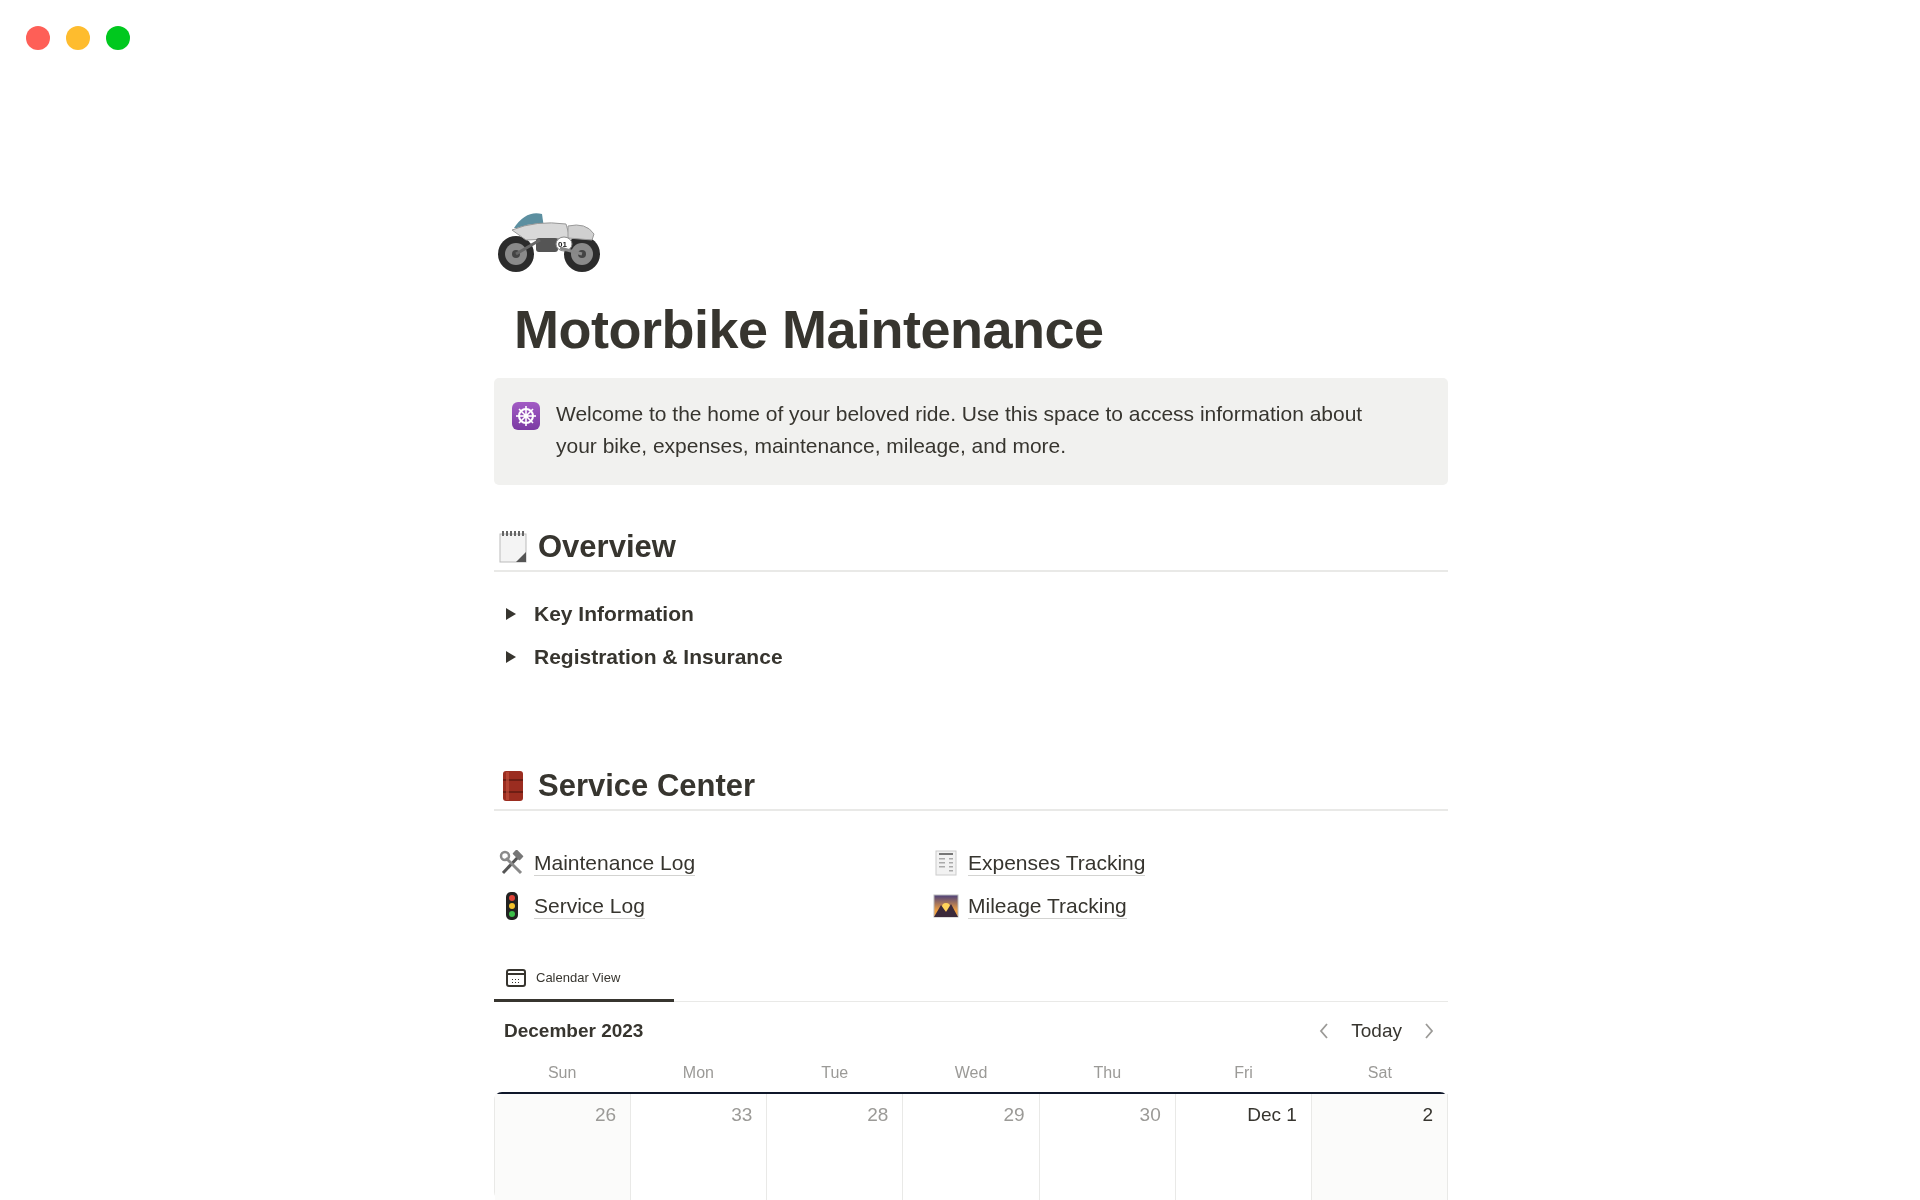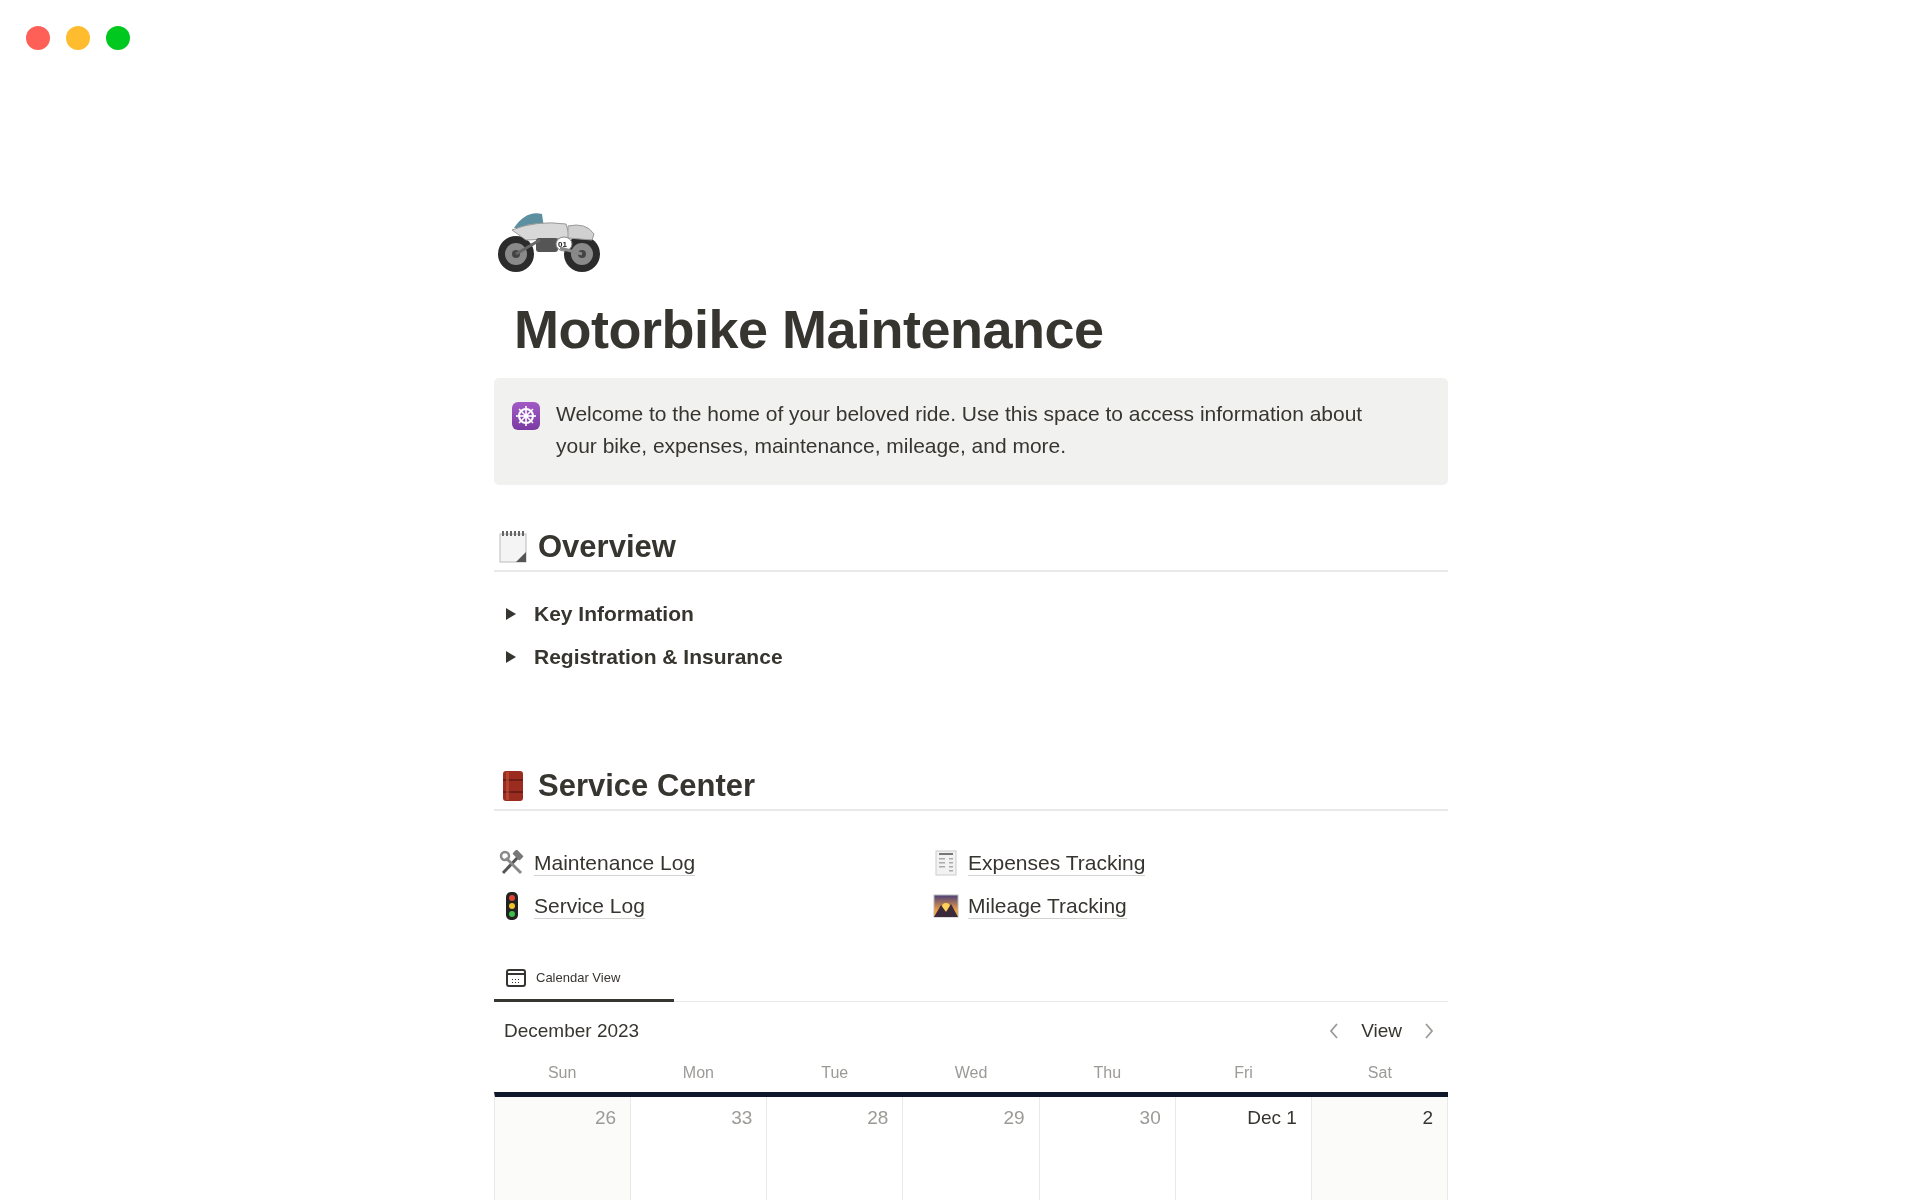--- a/index.html
+++ b/index.html
@@ -43,29 +43,29 @@
   .li-4 { left: 434px; top: 889px; }
 
   .tabbar { position: absolute; top: 956px; left: 0; width: 954px; height: 46px; border-bottom: 1px solid #e9e9e7; }
   .tab { position: absolute; left: 0; top: 0; height: 46px; width: 180px; display: flex; align-items: center; border-bottom: 3px solid #37352f; }
   .tab .ticon { margin-left: 12px; margin-right: 10px; width: 20px; height: 18px; border: 2px solid #37352f; border-radius: 3px; position: relative; }
   .tab .ticon::before { content: ""; position: absolute; left: 0; right: 0; top: 2px; height: 2px; background: #37352f; }
   .tab .ticon::after { content: ""; position: absolute; left: 3px; top: 7px; width: 10px; height: 5px; background-image: radial-gradient(#37352f 0.8px, transparent 1px); background-size: 3px 3px; }
   .tab .tlabel { font-size: 13px; color: #37352f; font-weight: 500; }
 
   .cal-head { position: absolute; top: 1014px; left: 0; width: 954px; height: 34px; display: flex; align-items: center; justify-content: space-between; }
-  .cal-month { margin-left: 10px; font-size: 19px; font-weight: 400; color: #37352f; }
+  .cal-month { margin-left: 10px; font-size: 19px; font-weight: 700; color: #37352f; }
   .cal-nav { display: flex; align-items: center; margin-right: 6px; }
   .cal-nav .chev { width: 26px; height: 26px; display: flex; align-items: center; justify-content: center; color: #9b9a97; font-size: 22px; }
   .cal-nav .today { font-size: 19px; color: #37352f; padding: 0 14px; }
 
   .weekdays { position: absolute; top: 1060px; left: 0; width: 954px; display: grid; grid-template-columns: repeat(7, 1fr); }
   .weekdays div { text-align: center; font-size: 16px; color: #9b9a97; height: 26px; line-height: 26px; }
 
-  .grid { position: absolute; top: 1092px; left: 0; width: 954px; height: 108px; display: grid; grid-template-columns: repeat(7, 1fr); border-top: 5px solid #0f172a; border-left: 1px solid #e9e9e7; }
+  .grid { position: absolute; top: 1092px; left: 0; width: 954px; height: 108px; display: grid; grid-template-columns: repeat(7, 1fr); border-top: 2px solid #0f172a; border-left: 1px solid #e9e9e7; border-radius: 8px; }
   .cell { border-right: 1px solid #e9e9e7; position: relative; background: #ffffff; }
   .cell.weekend { background: #fbfbfa; }
   .cell .dnum { position: absolute; top: 10px; right: 14px; font-size: 19px; color: #9b9a97; }
   .cell .dnum.current { color: #37352f; }
 </style>
 </head>
 <body>
 
 <div class="traffic">
   <span class="tl-red"></span>
@@ -216,21 +216,21 @@
   </div>
 
   <div class="cal-head">
     <span class="cal-month">December 2023</span>
     <div class="cal-nav">
       <span class="chev">
         <svg width="12" height="18" viewBox="0 0 12 18">
             <path d="M9 2 L3 9 L9 16" fill="none" stroke="#9b9a97" stroke-width="1.8"></path>
           </svg>
       </span>
-      <span class="today">View</span>
+      <span class="today">Today</span>
       <span class="chev">
         <svg width="12" height="18" viewBox="0 0 12 18">
             <path d="M3 2 L9 9 L3 16" fill="none" stroke="#9b9a97" stroke-width="1.8"></path>
           </svg>
       </span>
     </div>
   </div>
 
   <div class="weekdays">
     <div>Sun</div>

